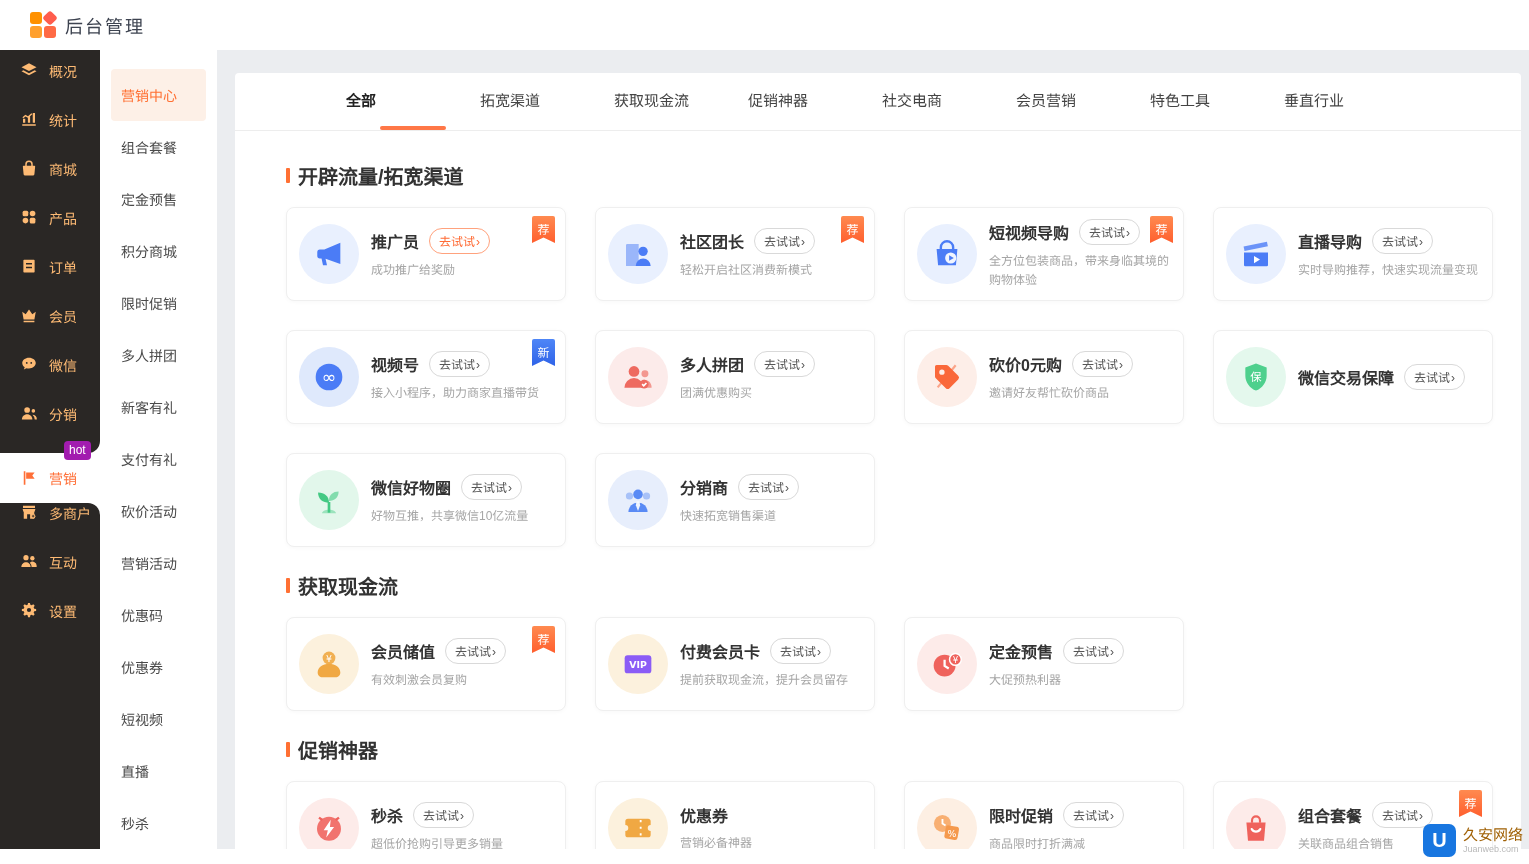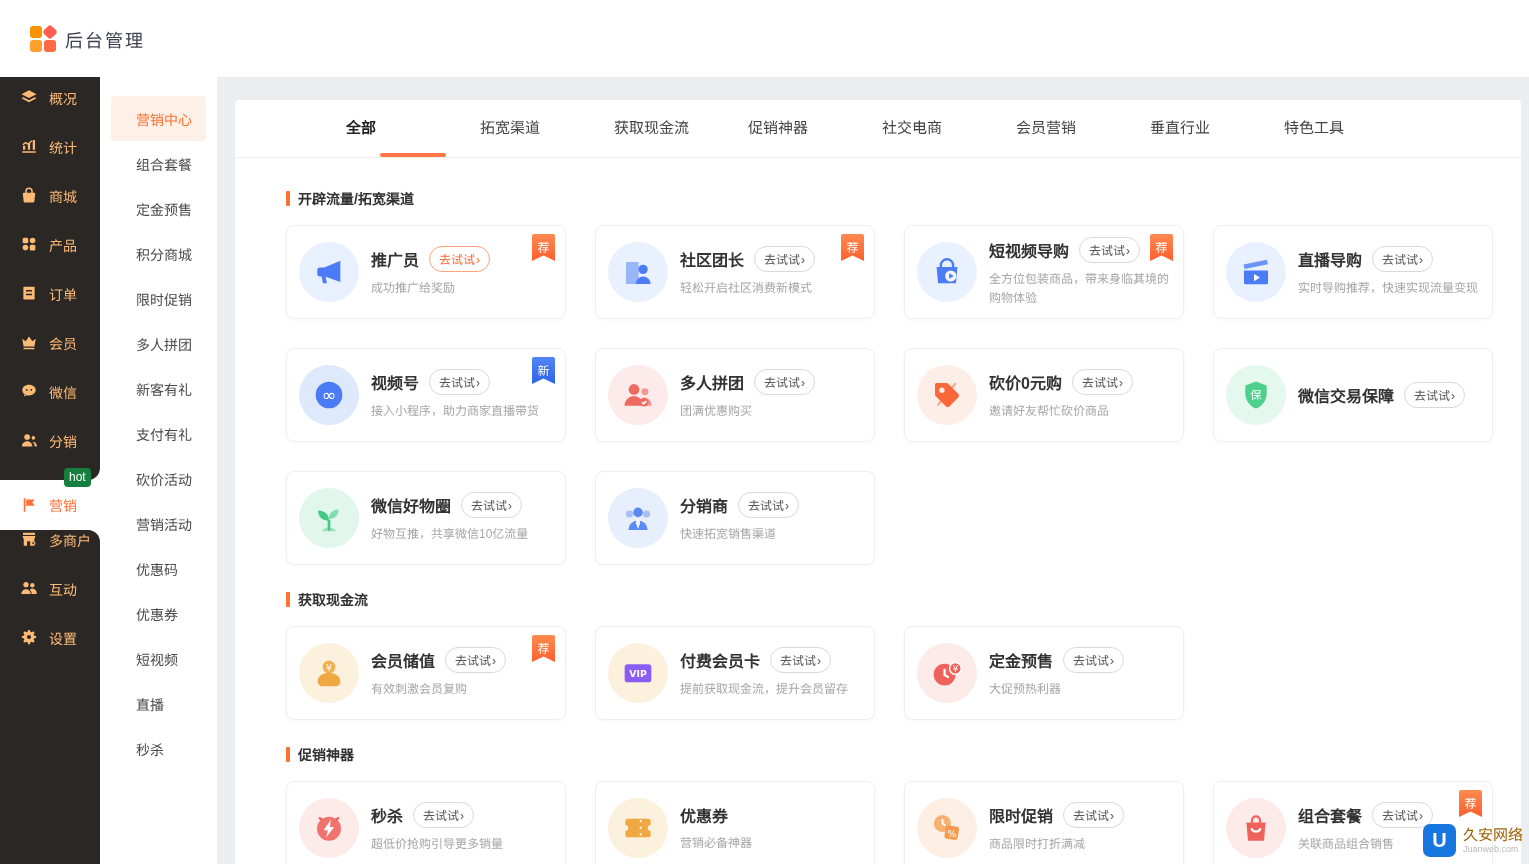--- a/index.html
+++ b/index.html
@@ -1,20 +1,20 @@
 <!DOCTYPE html>
 <html lang="zh-CN"><head>
 <meta charset="utf-8">
 <style>
   * { margin:0; padding:0; box-sizing:border-box; }
   html,body { width:1529px; height:864px; overflow:hidden;
     font-family:"Liberation Sans","DejaVu Sans",sans-serif; background:#fff; }
 
   
-  .header { height:77px; background:#fff; display:flex; align-items:center; padding-left:30px; position:relative; z-index:5; }
+  .header { height:50px; background:#fff; display:flex; align-items:center; padding-left:30px; position:relative; z-index:5; }
   .logo { width:26px; height:26px; display:grid; grid-template-columns:12px 12px; grid-template-rows:12px 12px; gap:2px; margin-right:9px; }
   .logo .sq { border-radius:3px; }
   .sq1 { background:#ff9100; }
   .sq2 { background:#ff5d4d; transform:rotate(45deg) scale(.92); }
   .sq3 { background:#ffa02e; }
   .sq4 { background:#ff6a45; }
   .app-title { font-size:18px; color:#3d4350; letter-spacing:2px; font-weight:500; }
 
   .body-row { display:flex; height:799px; }
 
@@ -22,41 +22,41 @@
   .side-dark { width:100px; background:#fff; display:flex; flex-direction:column; flex-shrink:0; }
   .dark-seg { background:#2a2725; }
   .seg-top { padding-top:11px; border-radius:0 0 12px 0; }
   .seg-bottom { border-radius:0 12px 0 0; flex:1; }
   .snav-item { height:49px; display:flex; align-items:flex-start; padding-left:20px; color:#fdba74; font-size:14px; cursor:pointer; }
   .snav-item .ic { width:18px; height:18px; margin-right:11px; display:inline-flex; }
   .snav-item .ic svg { width:18px; height:18px; fill:currentColor; }
   .snav-active { height:50px; background:#fff; display:flex; align-items:center; padding-left:20px; color:#ff6f37; font-size:14px; position:relative; }
   .snav-active .ic { width:18px; height:18px; margin-right:11px; display:inline-flex; color:#ff6f37; }
   .snav-active .ic svg { width:18px; height:18px; fill:currentColor; }
-  .hot-badge { position:absolute; top:-12px; left:64px; background:#15803d; color:#fff; font-size:12px; line-height:1; padding:3px 5px 4px; border-radius:4px; }
+  .hot-badge { position:absolute; top:-12px; left:64px; background:#a21caf; color:#fff; font-size:12px; line-height:1; padding:3px 5px 4px; border-radius:4px; }
 
   
   .side-sub { width:117px; background:#fff; flex-shrink:0; padding-top:19px; }
-  .sub-item { height:45px; margin:0 11px; display:flex; align-items:center; padding-left:25px; font-size:14px; color:#4a4a4a; border-radius:4px; cursor:pointer; }
+  .sub-item { height:52px; margin:0 11px; display:flex; align-items:center; padding-left:10px; font-size:14px; color:#4a4a4a; border-radius:4px; cursor:pointer; }
   .sub-item.active { background:#fdf0e7; color:#ff7033; }
 
   
   .main { flex:1; background:#ebedf0; overflow:hidden; }
   .panel { background:#fff; margin:23px 8px 0 18px; height:776px; border-radius:4px 4px 0 0; overflow:hidden; }
 
   .tabbar { display:flex; padding-left:111px; border-bottom:1px solid #ededed; height:58px; }
   .tab { width:134px; text-align:left; font-size:15px; color:#444; line-height:56px; position:relative; cursor:pointer; white-space:nowrap; }
   .tab.active { font-weight:bold; color:#222; }
   .tab.active .under { position:absolute; left:50%; transform:translateX(-50%); bottom:0; width:66px; height:4px; border-radius:2px; background:#ff7747; }
 
   .content { padding:30px 34px 10px 51px; }
   .section { margin-bottom:24px; }
   .sec-head { display:flex; align-items:center; margin-bottom:17px; }
   .sec-bar { width:4px; height:15px; background:#ff7033; border-radius:1px; margin-right:8px; }
-  .sec-title { font-size:14px; font-weight:bold; color:#333; }
+  .sec-title { font-size:20px; font-weight:bold; color:#333; }
 
   .grid { display:grid; grid-template-columns:repeat(4,280px); gap:29px; }
   .card { width:280px; height:94px; border:1px solid #efefef; border-radius:8px; background:#fff;
           box-shadow:0 1px 4px rgba(0,0,0,.03); position:relative; display:flex; align-items:center; padding:0 12px; cursor:pointer; }
   .cicon { width:60px; height:60px; border-radius:50%; flex-shrink:0; display:flex; align-items:center; justify-content:center; }
   .cicon svg { width:32px; height:32px; fill:currentColor; }
   .cbody { margin-left:12px; flex:1; min-width:0; }
   .crow { display:flex; align-items:center; }
   .ctitle { font-size:16px; font-weight:bold; color:#333; white-space:nowrap; }
   .try { margin-left:10px; border:1px solid #d9d9d9; background:#fff; color:#555; font-size:12px;
@@ -231,22 +231,22 @@
 
   <div class="main">
     <div class="panel">
       <div class="tabbar">
         <div class="tab active"><span>全部</span><span class="under"></span></div>
         <div class="tab">拓宽渠道</div>
         <div class="tab">获取现金流</div>
         <div class="tab">促销神器</div>
         <div class="tab">社交电商</div>
         <div class="tab">会员营销</div>
+        <div class="tab">特色工具</div>
         <div class="tab">垂直行业</div>
-        <div class="tab">特色工具</div>
       </div>
 
       <div class="content">
 
         <div class="section">
           <div class="sec-head">
               <span class="sec-bar"></span>
               <span class="sec-title">开辟流量/拓宽渠道</span>
             </div>
           <div class="grid">

